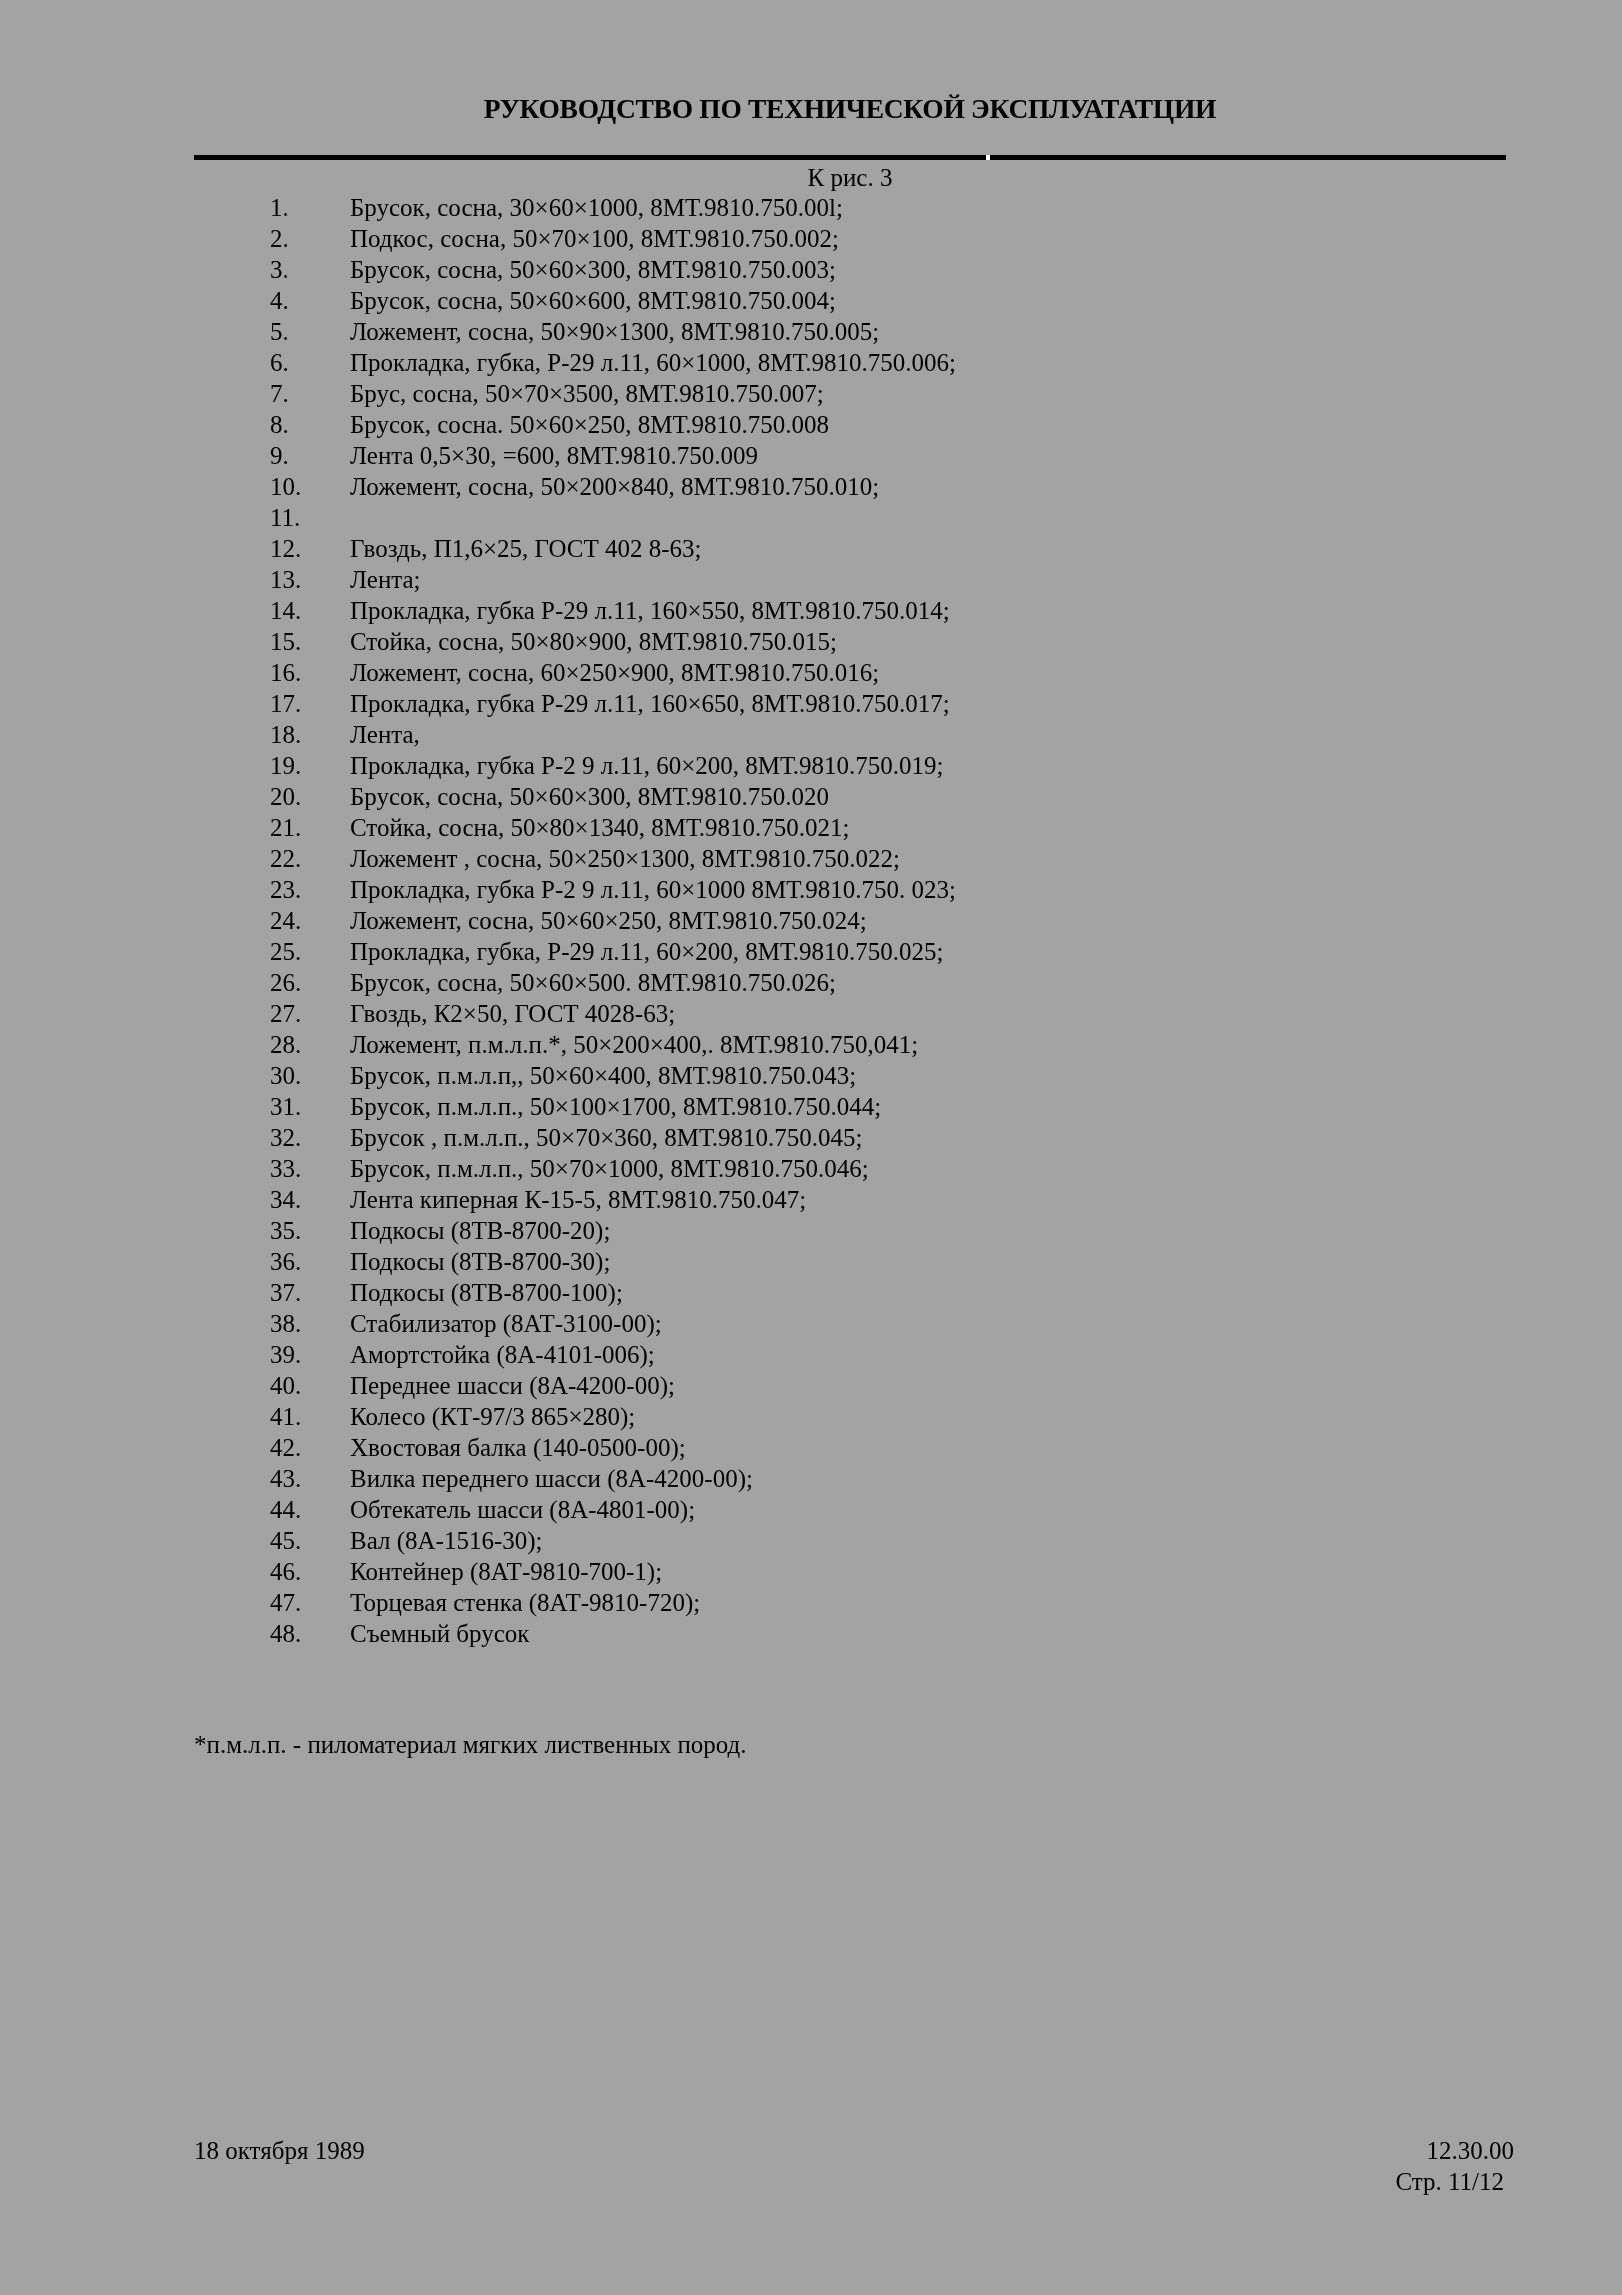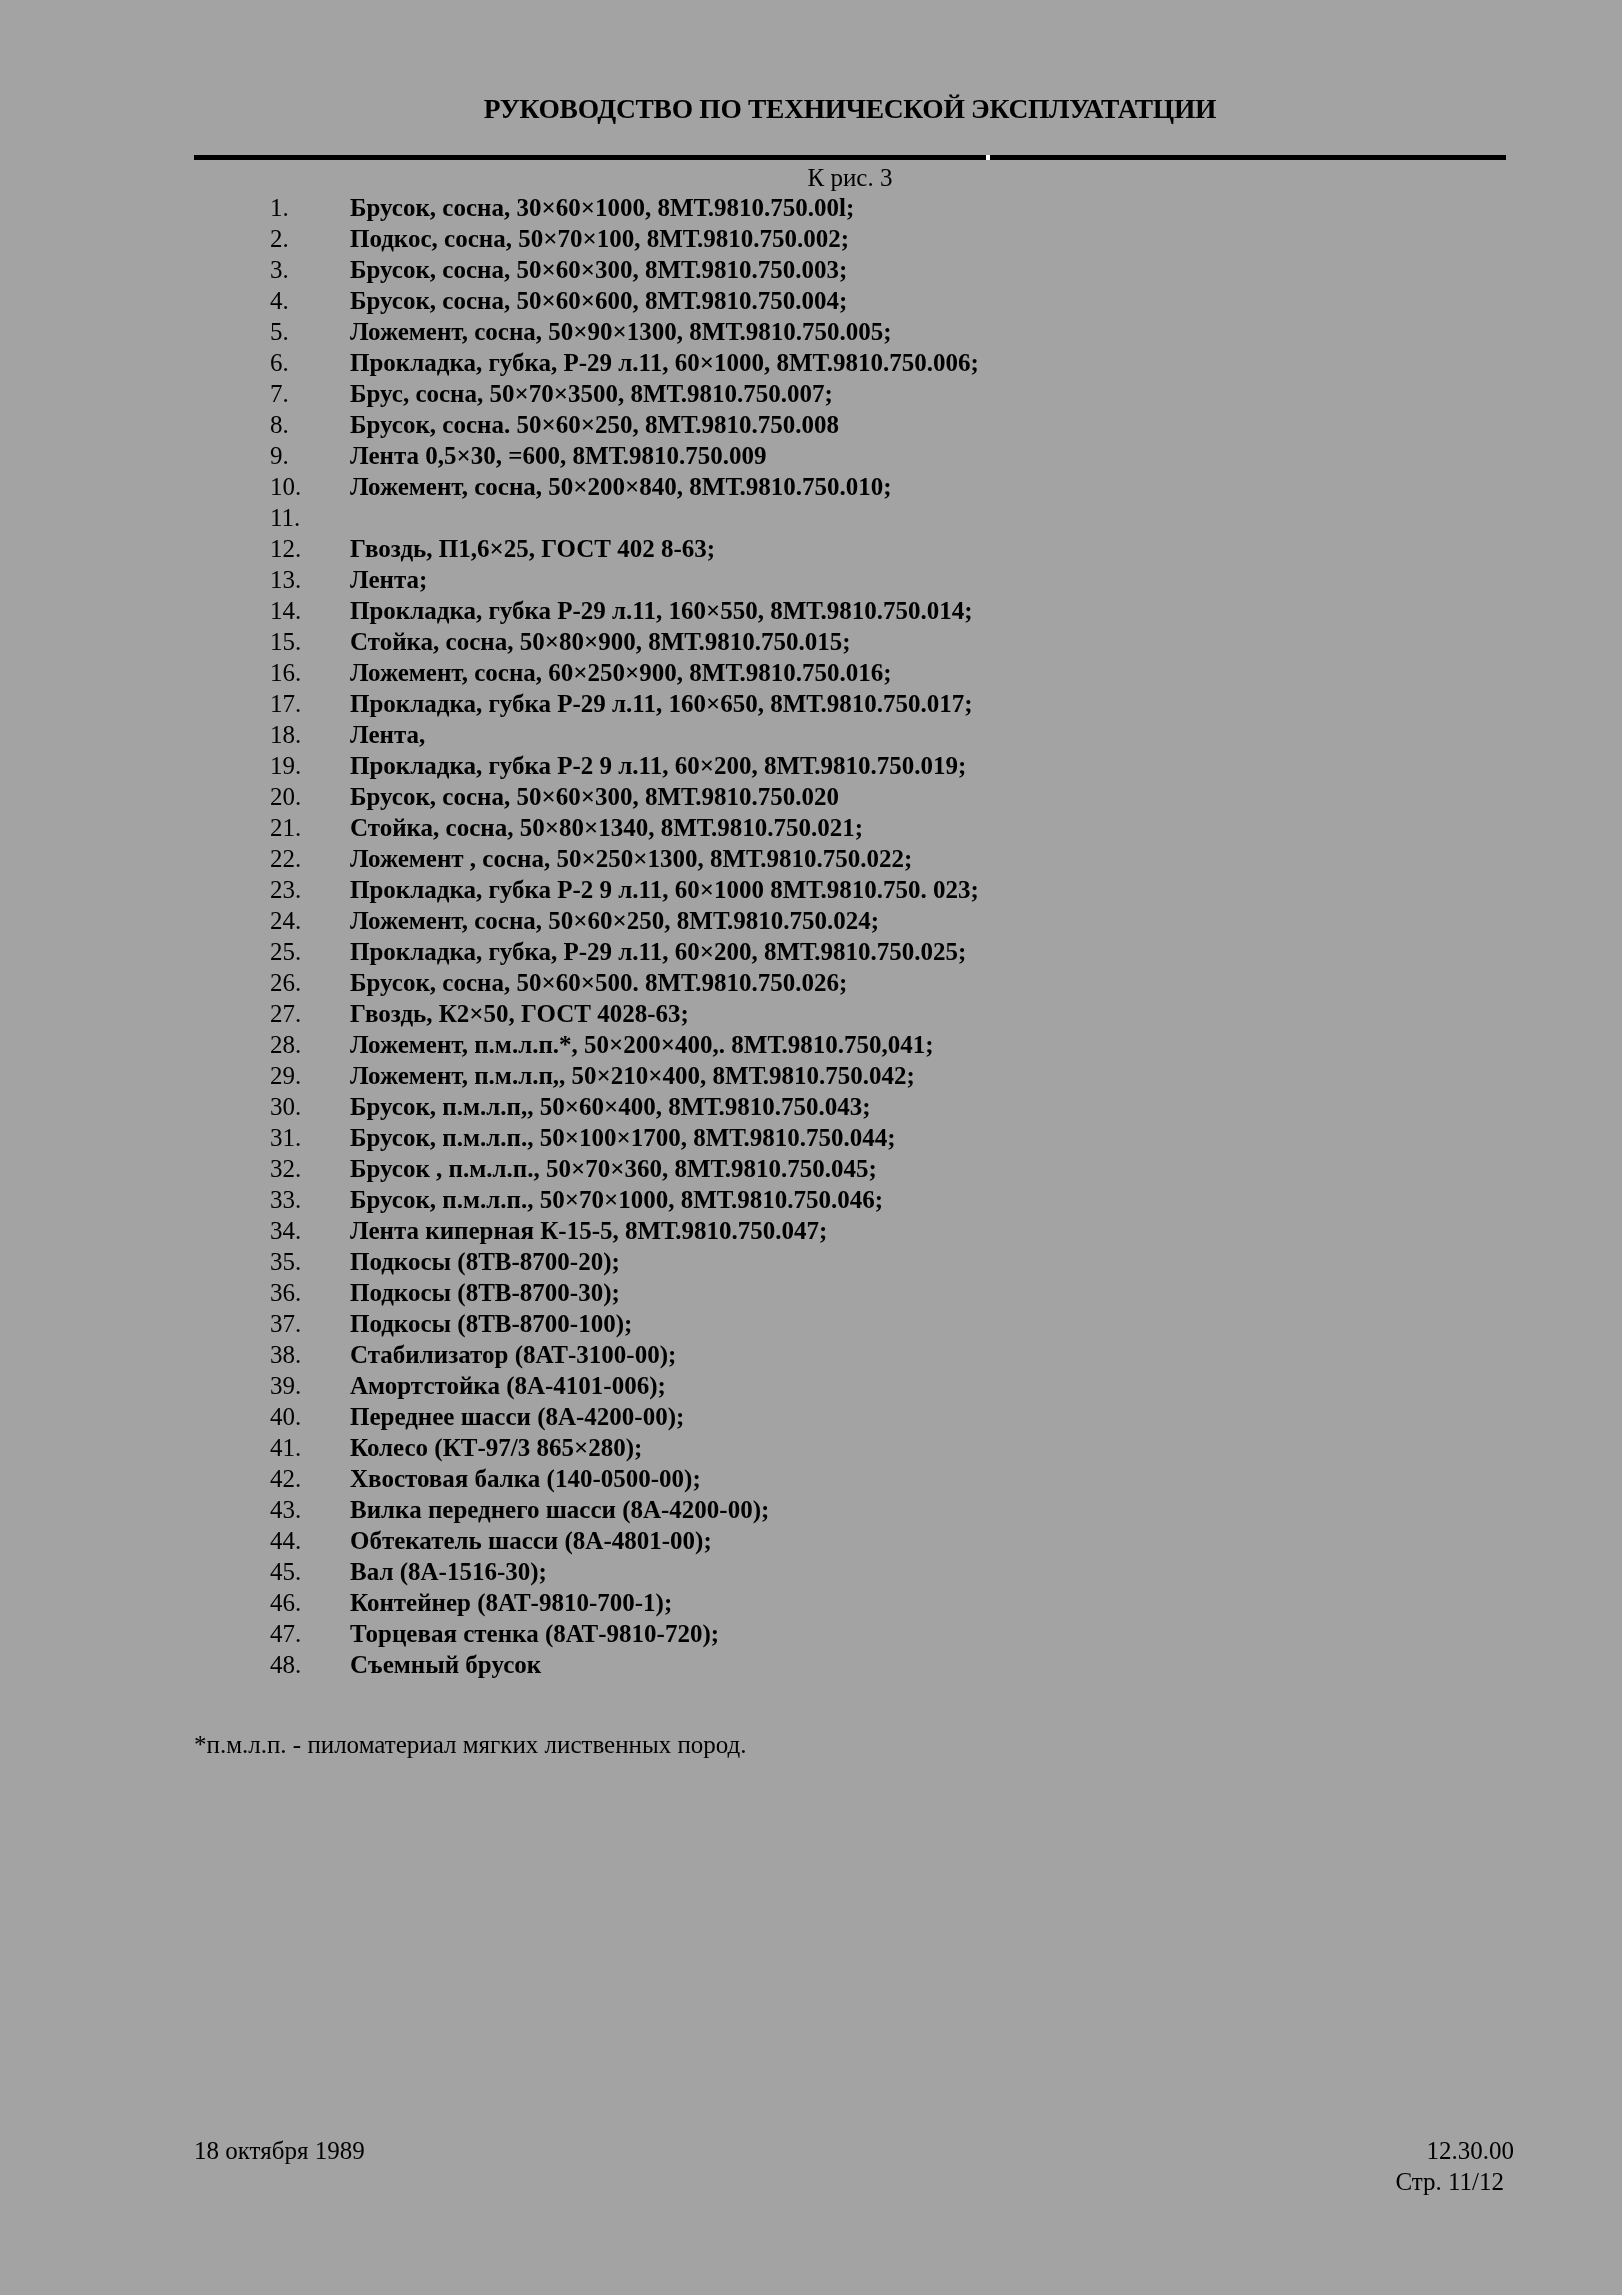--- a/index.html
+++ b/index.html
@@ -63,21 +63,20 @@
   }
   .item-num {
     position: absolute;
     left: 270px;
     white-space: nowrap;
   }
   .item-txt {
     position: absolute;
     left: 350px;
     white-space: nowrap;
-    font-weight: bold;
   }
   .footnote {
     position: absolute;
     left: 194px;
     top: 1717px;
     font-size: 25px;
     line-height: 31px;
     white-space: nowrap;
     margin-top: 12px;
   }
@@ -252,24 +251,20 @@
     <li>
       <span class="item-num">27.</span>
       <span class="item-txt">Гвоздь, К2×50, ГОСТ 4028-63;</span>
     </li>
 
     <li>
       <span class="item-num">28.</span>
       <span class="item-txt">Ложемент, п.м.л.п.*, 50×200×400,. 8МТ.9810.750,041;</span>
     </li>
 
-    <li>
-      <span class="item-num">29.</span>
-      <span class="item-txt">Ложемент, п.м.л.п,, 50×210×400, 8МТ.9810.750.042;</span>
-    </li>
 
     <li>
       <span class="item-num">30.</span>
       <span class="item-txt">Брусок, п.м.л.п,, 50×60×400, 8МТ.9810.750.043;</span>
     </li>
 
     <li>
       <span class="item-num">31.</span>
       <span class="item-txt">Брусок, п.м.л.п., 50×100×1700, 8МТ.9810.750.044;</span>
     </li>

